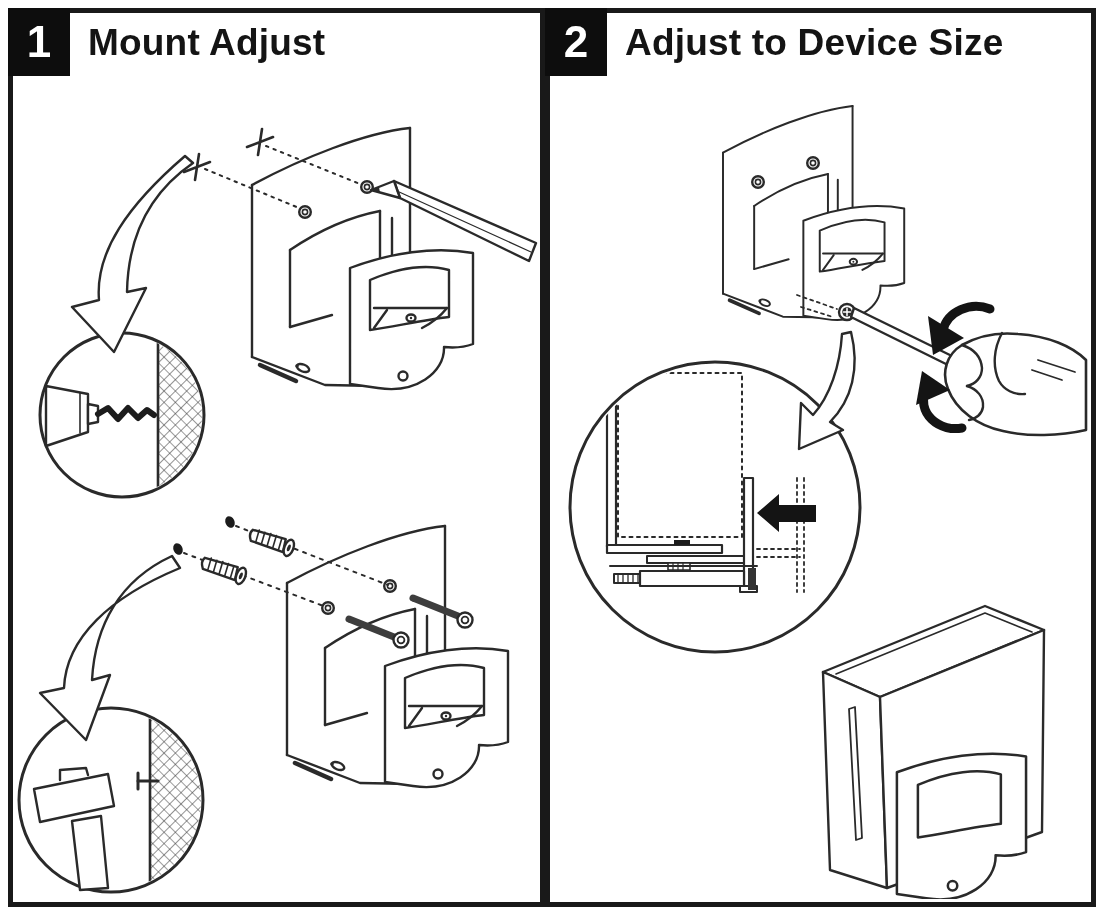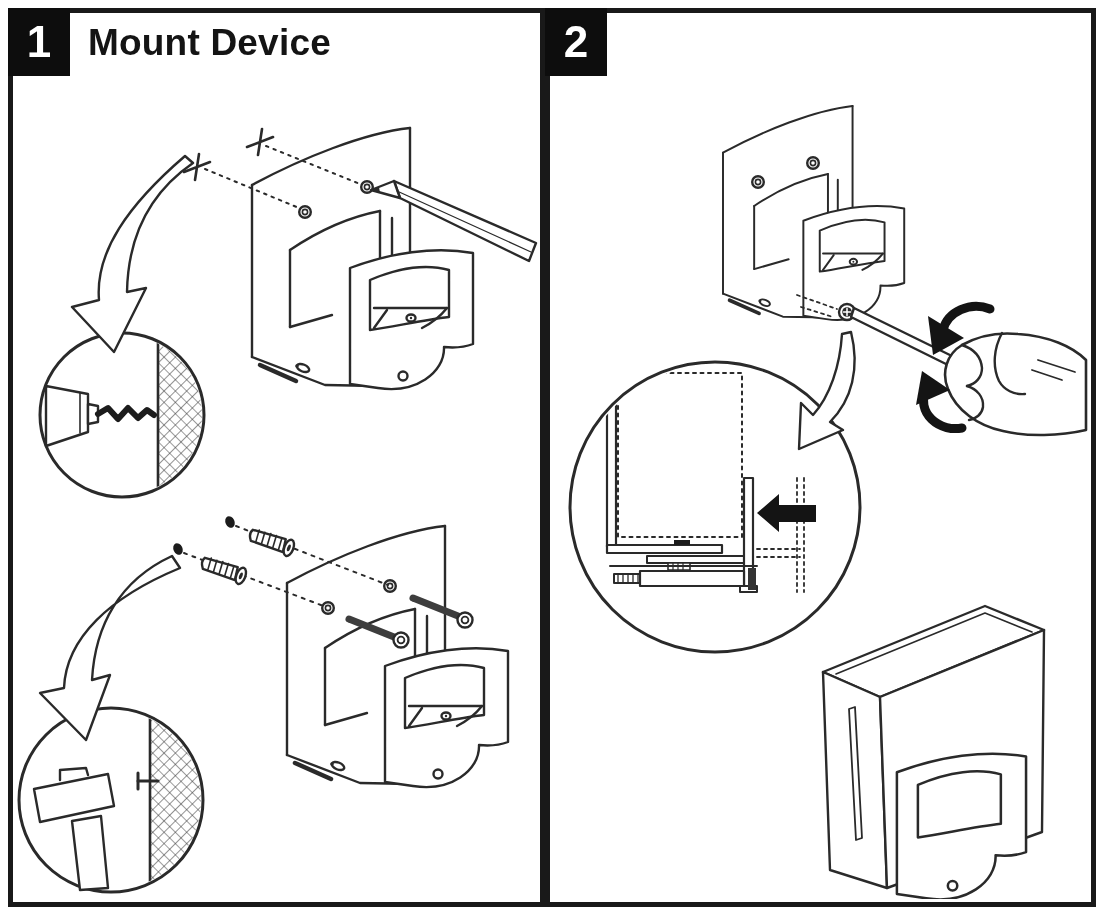--- a/index.html
+++ b/index.html
@@ -19,21 +19,21 @@
   svg{display:block;}
 </style>
 </head>
 <body>
 
 <div class="sheet">
 
   <div class="panel" id="panel-1">
     <div class="panel-header">
       <div class="step-badge">1</div>
-      <div class="panel-title">Mount Device</div>
+      <div class="panel-title">Mount Adjust</div>
     </div>
 
     <svg class="art" width="525" height="824" viewBox="13 75 525 824" fill="none" stroke="#2a2a2a" stroke-width="2.4" stroke-linecap="round" stroke-linejoin="round">
       <defs>
         <pattern id="xh" width="8" height="8" patternUnits="userSpaceOnUse" patternTransform="rotate(45)">
           <path d="M0,0 H8 M0,0 V8" stroke="#3a3a3a" stroke-width="1.1"></path>
         </pattern>
 
         <g id="clampArm">
           <path d="M98,146 C138,131 182,124 221,131 L221,222 C213,225 202,226 192,225 C193,251 163,272 126,266 L98,262 Z" fill="#fff"></path>
@@ -173,20 +173,21 @@
         </g>
       </g>
 
       <path d="M172,556 C120,580 95,625 92,680 L110,675 L86,740 L40,693 L64,688 C66,638 110,597 180,568 Z" fill="#fff" stroke-width="2.4"></path>
     </svg>
   </div>
 
   <div class="panel" id="panel-2">
     <div class="panel-header">
       <div class="step-badge">2</div>
+      <div class="panel-title">Adjust to Device Size</div>
     </div>
 
     <svg class="art" width="541" height="824" viewBox="550 75 541 824" fill="none" stroke="#2a2a2a" stroke-width="2.4" stroke-linecap="round" stroke-linejoin="round">
 
       <g>
         <use href="#bracketFull" transform="translate(723,101) scale(0.82)"></use>
         <use href="#holeRing" x="758" y="182"></use>
         <use href="#holeRing" x="813" y="163"></use>
 
         <g stroke-width="1.8" stroke-dasharray="3,4">

